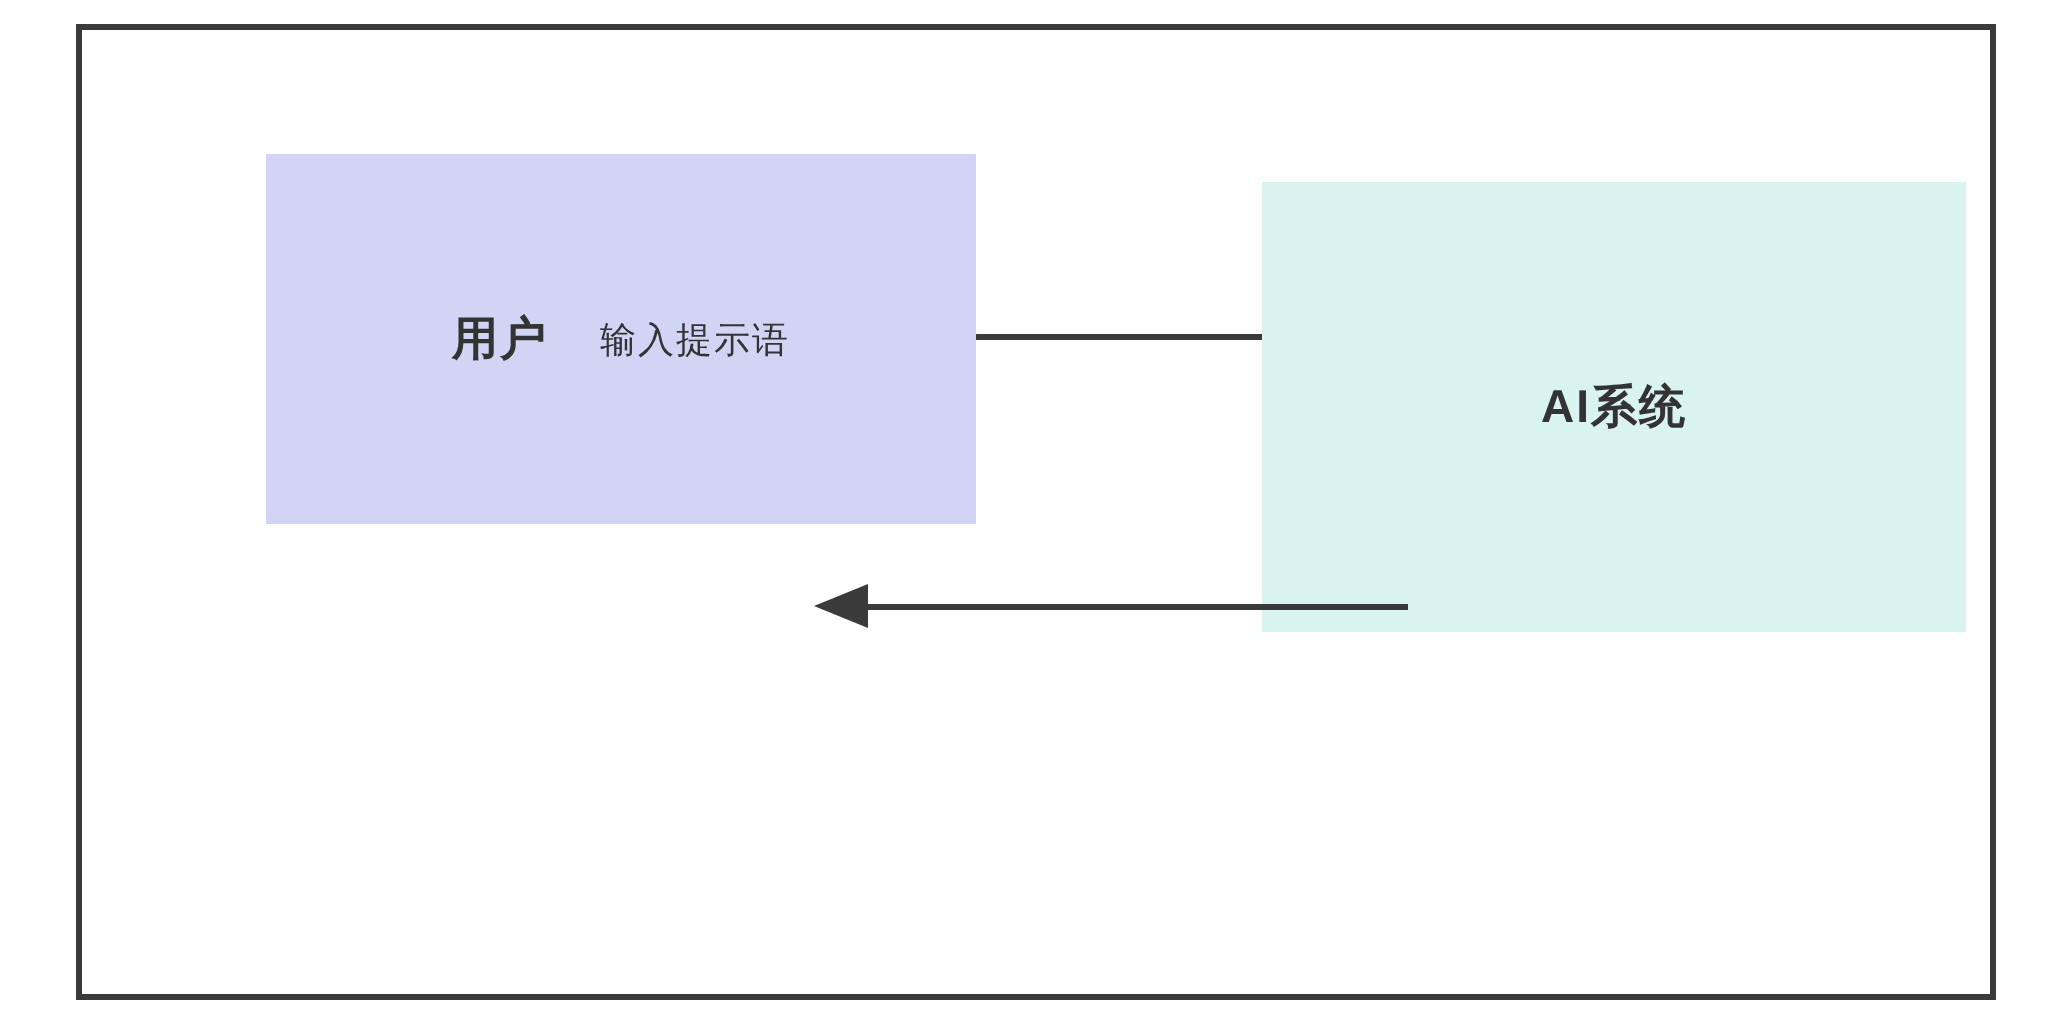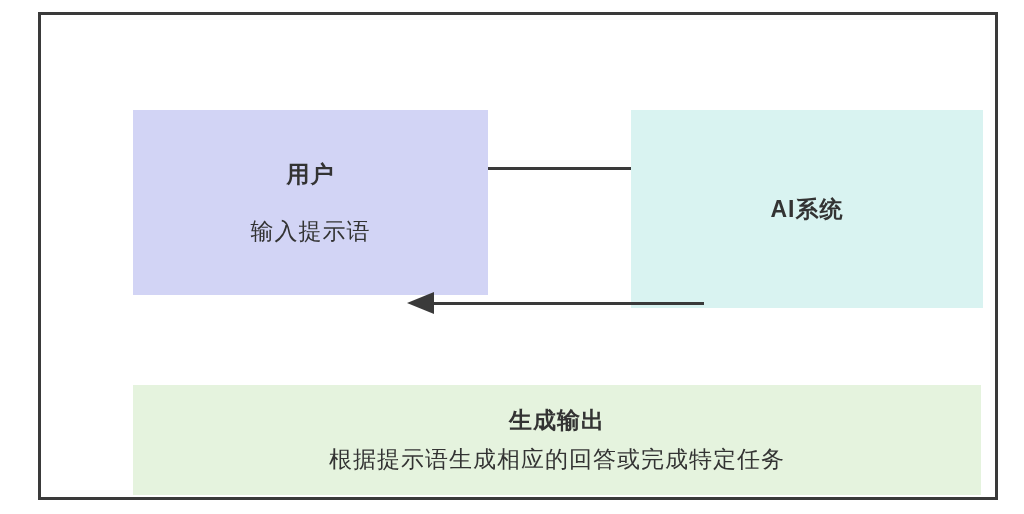--- a/index.html
+++ b/index.html
@@ -24,56 +24,54 @@
     left: 38px;
     top: 12px;
     width: 960px;
     height: 488px;
     border: 3px solid var(--border-color);
     background: #ffffff;
   }
   .node {
     position: absolute;
     display: flex;
-    flex-direction: column;
     align-items: center;
     justify-content: center;
-    margin-top: 33px;
   }
   .node-user {
     left: 92px;
     top: 62px;
     width: 355px;
     height: 185px;
     background: var(--user-fill);
     gap: 26px;
   }
   .node-ai {
     left: 590px;
-    top: 62px;
+    top: 76px;
     width: 352px;
-    height: 198px;
+    height: 225px;
     background: var(--ai-fill);
     gap: 26px;
   }
   .node-output {
     left: 92px;
     top: 337px;
     width: 848px;
     height: 110px;
     background: var(--output-fill);
     gap: 8px;
   }
   .node-title {
     font-size: 23px;
     font-weight: bold;
     letter-spacing: 1px;
   }
   .node-subtitle {
-    font-size: 23px;
+    font-size: 18px;
     letter-spacing: 1px;
   }
   .node-output .node-subtitle {
     font-size: 23px;
   }
   .connector-line {
     position: absolute;
     left: 447px;
     top: 152px;
     width: 143px;
@@ -111,18 +109,14 @@
 
   <div class="node node-ai">
     <div class="node-title">AI系统</div>
   </div>
 
   <div class="connector-line"></div>
 
   <div class="return-arrow-line"></div>
   <div class="arrow-head"></div>
 
-  <div class="node node-output">
-    <div class="node-title">生成输出</div>
-    <div class="node-subtitle">根据提示语生成相应的回答或完成特定任务</div>
-  </div>
 
 </div>
 
 </body></html>

